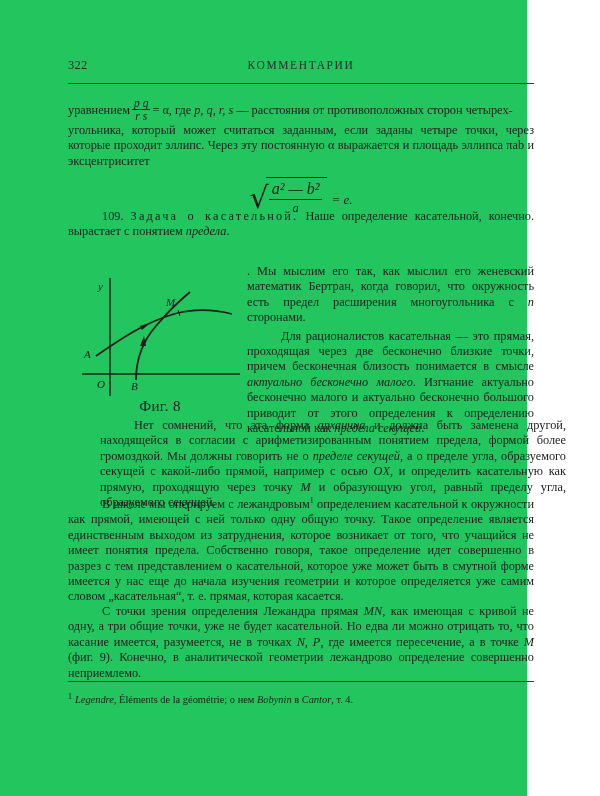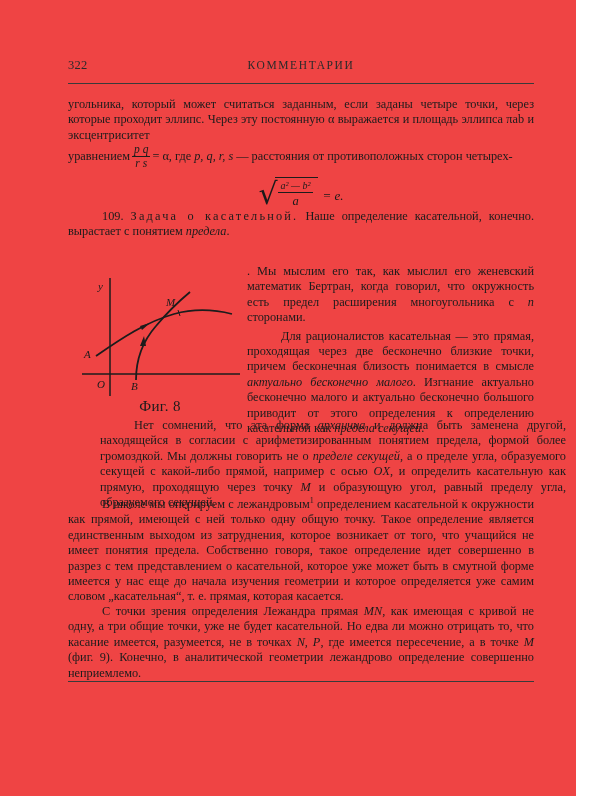--- a/index.html
+++ b/index.html
@@ -12,23 +12,23 @@
     background: #ffffff;
     font-family: "Liberation Serif", "DejaVu Serif", serif;
     color: #1a1a1a;
     overflow: hidden;
     position: relative;
   }
 
   .page {
     position: absolute;
     left: 0; top: 0;
-    width: 576px;
+    width: 527px;
     height: 796px;
-    background: #ef4444;
+    background: #22c55e;
   }
 
   
   .header {
     position: absolute;
     left: 68px;
     top: 58px;
     width: 466px;
     height: 20px;
   }
@@ -125,21 +125,21 @@
     display: inline-block;
     vertical-align: middle;
     border-top: 1.1px solid #1c1c1c;
     padding: 2px 5px 0 3px;
     margin-left: -3px;
   }
   .radbody .num2 {
     display: block;
     text-align: center;
     font-style: italic;
-    font-size: 10px;
+    font-size: 16px;
     padding: 0 3px 1px 3px;
   }
   .radbody .den2 {
     display: block;
     text-align: center;
     font-style: italic;
     font-size: 12.5px;
     border-top: 1px solid #1c1c1c;
     padding: 1px 3px 0 3px;
   }
@@ -209,22 +209,22 @@
 
 <div class="page">
 
   <div class="header">
     <div class="folio">322</div>
     <div class="running-title">КОММЕНТАРИИ</div>
   </div>
   <div class="header-rule"></div>
 
   <div class="body-col" style="top:97px;">
+    <p class="para"><span>уравнением</span><span class="frac"><span class="num">p q</span><span class="den">r s</span></span><span>= α, где</span> <i>p, q, r, s</i> <span>— расстояния от противоположных сторон четырех-</span></p>
     <p class="para"><span>угольника, который может считаться заданным, если заданы четыре точки, через которые проходит эллипс. Через эту постоянную α выражается и площадь эллипса πab и эксцентриситет</span></p>
-    <p class="para"><span>уравнением</span><span class="frac"><span class="num">p q</span><span class="den">r s</span></span><span>= α, где</span> <i>p, q, r, s</i> <span>— расстояния от противоположных сторон четырех-</span></p>
   </div>
 
   <div class="formula-row">
     <span class="radical">
       <span class="radsign">√</span><span class="radbody"><span class="num2">a² — b²</span><span class="den2">a</span></span>
     </span><span class="eqtail">= e.</span>
   </div>
 
   <div class="body-col" style="top:209px;">
     <p class="para ind"><span>109.</span> <span class="sp">Задача о касательной.</span> <span>Наше определение касательной, конечно. вырастает с понятием</span> <i>предела</i><span>.</span></p>
@@ -269,14 +269,17 @@
   <div class="body-col" style="top:497px;">
     <p class="para ind"><span>В школе мы оперируем с лежандровым</span><sup class="fn">1</sup> <span>определением касательной к окружности как прямой, имеющей с ней только одну общую точку. Такое определение является единственным выходом из затруднения, которое возникает от того, что учащийся не имеет понятия предела. Собственно говоря, такое определение идет совершенно в разрез с тем представлением о касательной, которое уже может быть в смутной форме имеется у нас еще до начала изучения геометрии и которое определяется уже самим словом „касательная“, т. е. прямая, которая касается.</span></p>
   </div>
 
   <div class="body-col" style="top:604px;">
     <p class="para ind"><span>С точки зрения определения Лежандра прямая</span> <i>MN</i><span>, как имеющая с кривой не одну, а три общие точки, уже не будет касательной. Но едва ли можно отрицать то, что касание имеется, разумеется, не в точках</span> <i>N, P</i><span>, где имеется пересечение, а в точке</span> <i>M</i> <span>(фиг. 9). Конечно, в аналитической геометрии лежандрово определение совершенно неприемлемо.</span></p>
   </div>
 
 
   <div class="bottom-rule"></div>
+  <div class="footnote">
+    <span class="fmark">1</span><i>Legendre</i><span>, Éléments de la géométrie; о нем </span><i>Bobynin</i><span> в </span><i>Cantor</i><span>, т. 4.</span>
+  </div>
 
 </div>
 
 </body></html>

